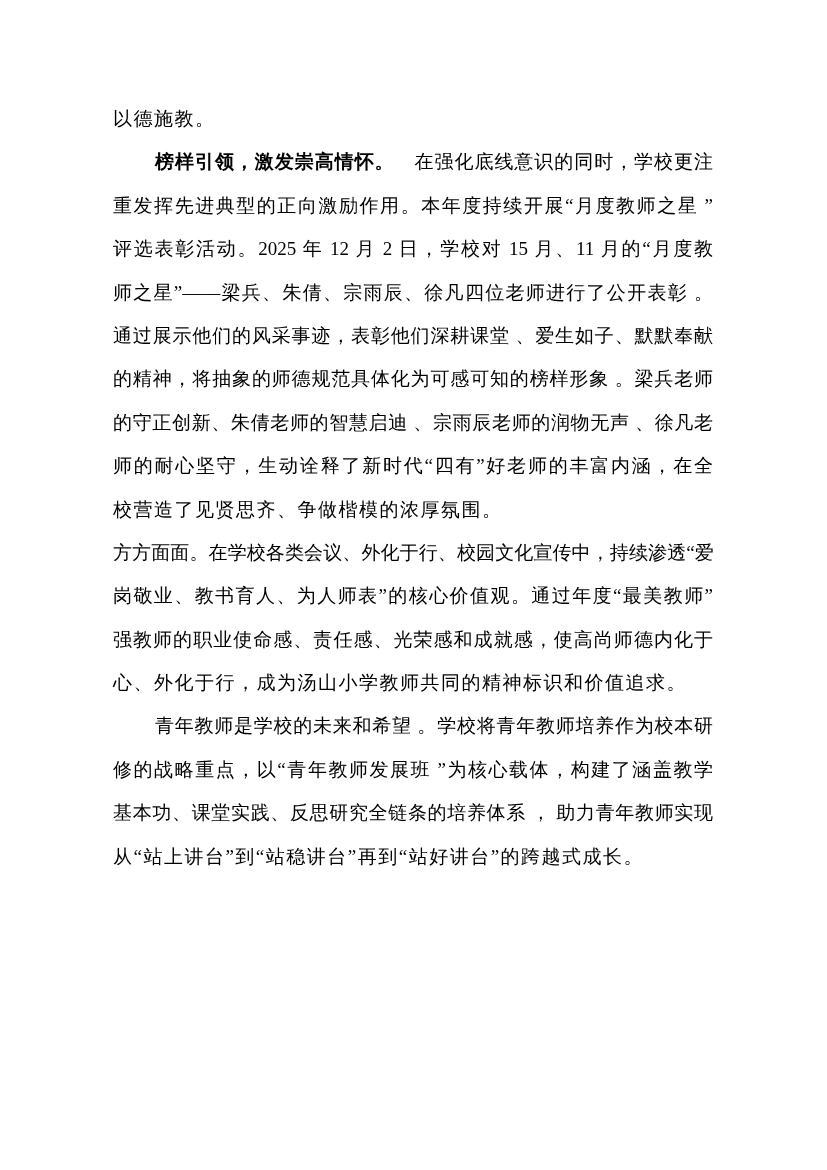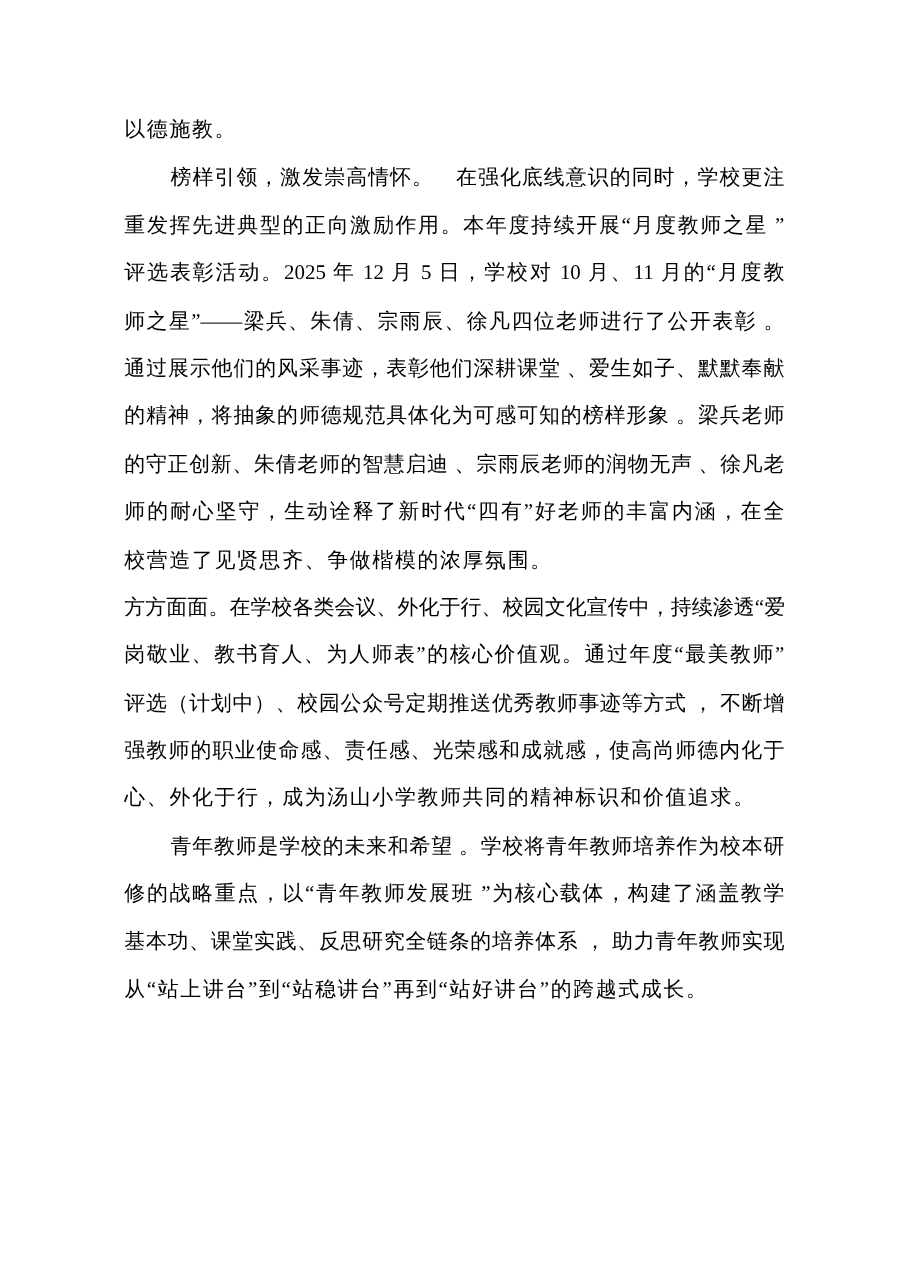--- a/index.html
+++ b/index.html
@@ -37,41 +37,40 @@
     text-align-last: justify;
     text-justify: inter-character;
   }
   .line.just.tight {
     letter-spacing: -0.8px;
   }
   .line.ind {
     text-indent: 42px;
   }
   .b {
-    font-weight: normal;
+    font-weight: bold;
   }
 </style>
 </head>
 <body>
 
 <div class="page">
   <div class="text-block" id="doc-body" style="background: rgb(255, 255, 255); color: rgb(0, 0, 0);">
       <div class="line"><span>以德施教。</span></div>
       <div class="line just ind"><span class="b">榜样引领，激发崇高情怀。</span><span>　在强化底线意识的同时，学校更注</span></div>
       <div class="line just"><span>重发挥先进典型的正向激励作用。本年度持续开展“月度教师之星 ”</span></div>
-      <div class="line just"><span>评选表彰活动。2025 年 12 月 5 日，学校对 10 月、11 月的“月度教</span></div>
+      <div class="line just"><span>评选表彰活动。2025 年 12 月 2 日，学校对 15 月、11 月的“月度教</span></div>
       <div class="line just"><span>师之星”——梁兵、朱倩、宗雨辰、徐凡四位老师进行了公开表彰 。</span></div>
       <div class="line just"><span>通过展示他们的风采事迹，表彰他们深耕课堂 、爱生如子、默默奉献</span></div>
       <div class="line just"><span>的精神，将抽象的师德规范具体化为可感可知的榜样形象 。梁兵老师</span></div>
       <div class="line just"><span>的守正创新、朱倩老师的智慧启迪 、宗雨辰老师的润物无声 、徐凡老</span></div>
       <div class="line just"><span>师的耐心坚守，生动诠释了新时代“四有”好老师的丰富内涵，在全</span></div>
       <div class="line"><span>校营造了见贤思齐、争做楷模的浓厚氛围。</span></div>
       <div class="line just tight"><span>方方面面。在学校各类会议、外化于行、校园文化宣传中，持续渗透“爱</span></div>
       <div class="line just"><span>岗敬业、教书育人、为人师表”的核心价值观。通过年度“最美教师”</span></div>
-      <div class="line just"><span>评选（计划中）、校园公众号定期推送优秀教师事迹等方式 ， 不断增</span></div>
       <div class="line just"><span>强教师的职业使命感、责任感、光荣感和成就感，使高尚师德内化于</span></div>
       <div class="line"><span>心、外化于行，成为汤山小学教师共同的精神标识和价值追求。</span></div>
       <div class="line just ind"><span>青年教师是学校的未来和希望 。学校将青年教师培养作为校本研</span></div>
       <div class="line just"><span>修的战略重点，以“青年教师发展班 ”为核心载体，构建了涵盖教学</span></div>
       <div class="line just"><span>基本功、课堂实践、反思研究全链条的培养体系 ， 助力青年教师实现</span></div>
       <div class="line"><span>从“站上讲台”到“站稳讲台”再到“站好讲台”的跨越式成长。</span></div>
     </div>
 </div>
 
 </body></html>

